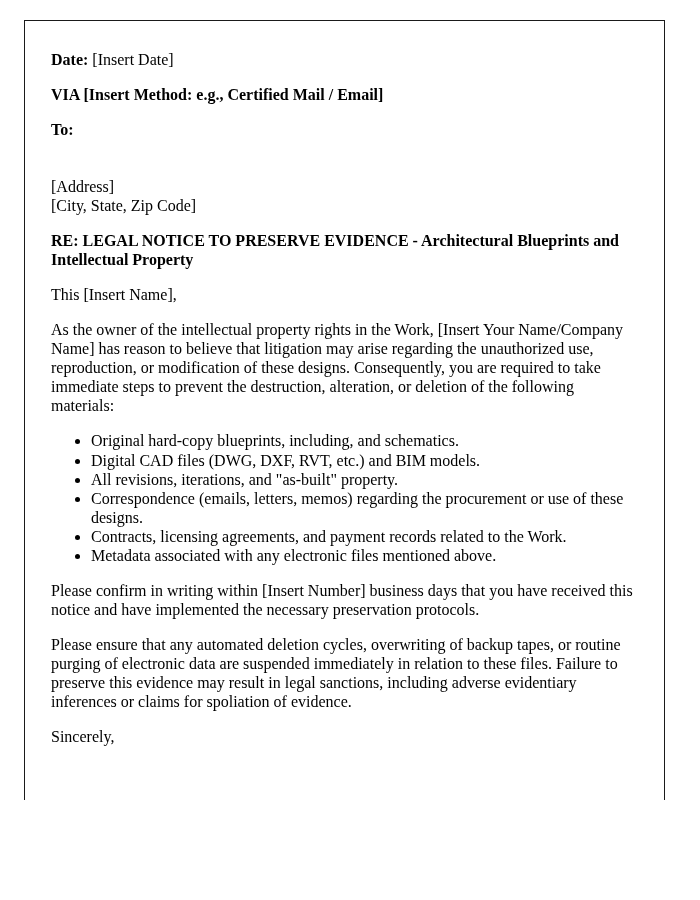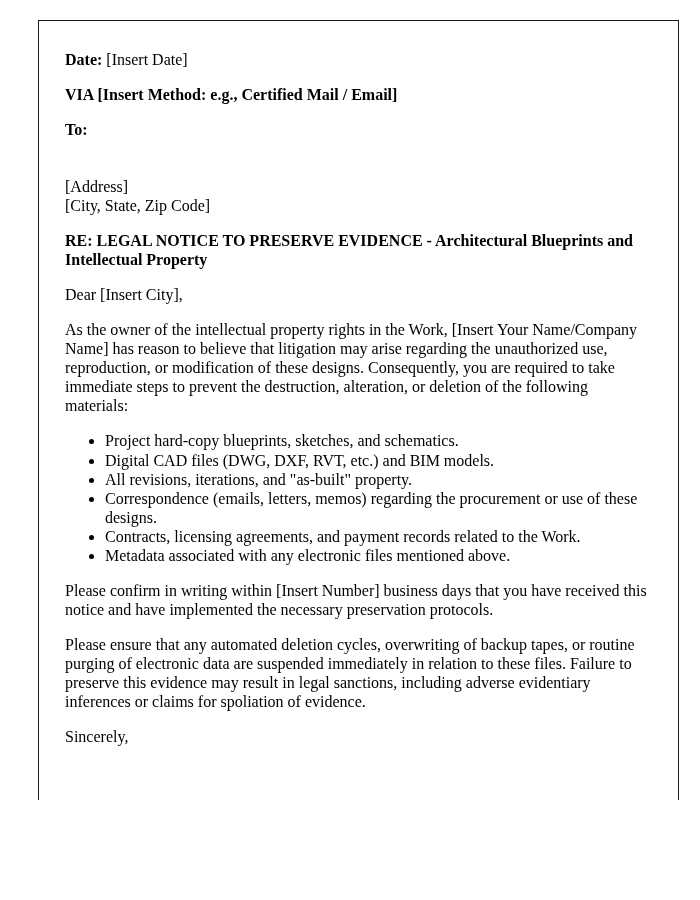--- a/index.html
+++ b/index.html
@@ -15,21 +15,21 @@
     width: 700px;
     height: 900px;
     background: #ffffff;
     font-family: "Liberation Serif", "DejaVu Serif", serif;
     font-size: 16px;
     line-height: 1.19;
     color: #000000;
   }
   .letter-box {
     position: absolute;
-    left: 38px;
+    left: 24px;
     top: 20px;
     width: 587px;              
     height: 753px;
     padding: 13px 26px;
     border: 1px solid #1a1a1a;
     border-bottom: none;       
     background: #ffffff;
     overflow: hidden;
   }
   .letter-box p {
@@ -62,27 +62,27 @@
 
     <p><span class="bold">To:</span><br>
       <br>
       <br>
       <span>[Address]</span><br>
       <span>[City, State, Zip Code]</span>
     </p>
 
     <p class="bold">RE: LEGAL NOTICE TO PRESERVE EVIDENCE - Architectural Blueprints and Intellectual Property</p>
 
-    <p>Dear [Insert City],</p>
+    <p>This [Insert Name],</p>
 
 
     <p>As the owner of the intellectual property rights in the Work, [Insert Your Name/Company Name] has reason to believe that litigation may arise regarding the unauthorized use, reproduction, or modification of these designs. Consequently, you are required to take immediate steps to prevent the destruction, alteration, or deletion of the following materials:</p>
 
     <ul class="materials-list">
-      <li>Project hard-copy blueprints, sketches, and schematics.</li>
+      <li>Original hard-copy blueprints, including, and schematics.</li>
       <li>Digital CAD files (DWG, DXF, RVT, etc.) and BIM models.</li>
       <li>All revisions, iterations, and "as-built" property.</li>
       <li>Correspondence (emails, letters, memos) regarding the procurement or use of these designs.</li>
       <li>Contracts, licensing agreements, and payment records related to the Work.</li>
       <li>Metadata associated with any electronic files mentioned above.</li>
     </ul>
 
     <p>Please confirm in writing within [Insert Number] business days that you have received this notice and have implemented the necessary preservation protocols.</p>
 
     <p>Please ensure that any automated deletion cycles, overwriting of backup tapes, or routine purging of electronic data are suspended immediately in relation to these files. Failure to preserve this evidence may result in legal sanctions, including adverse evidentiary inferences or claims for spoliation of evidence.</p>

